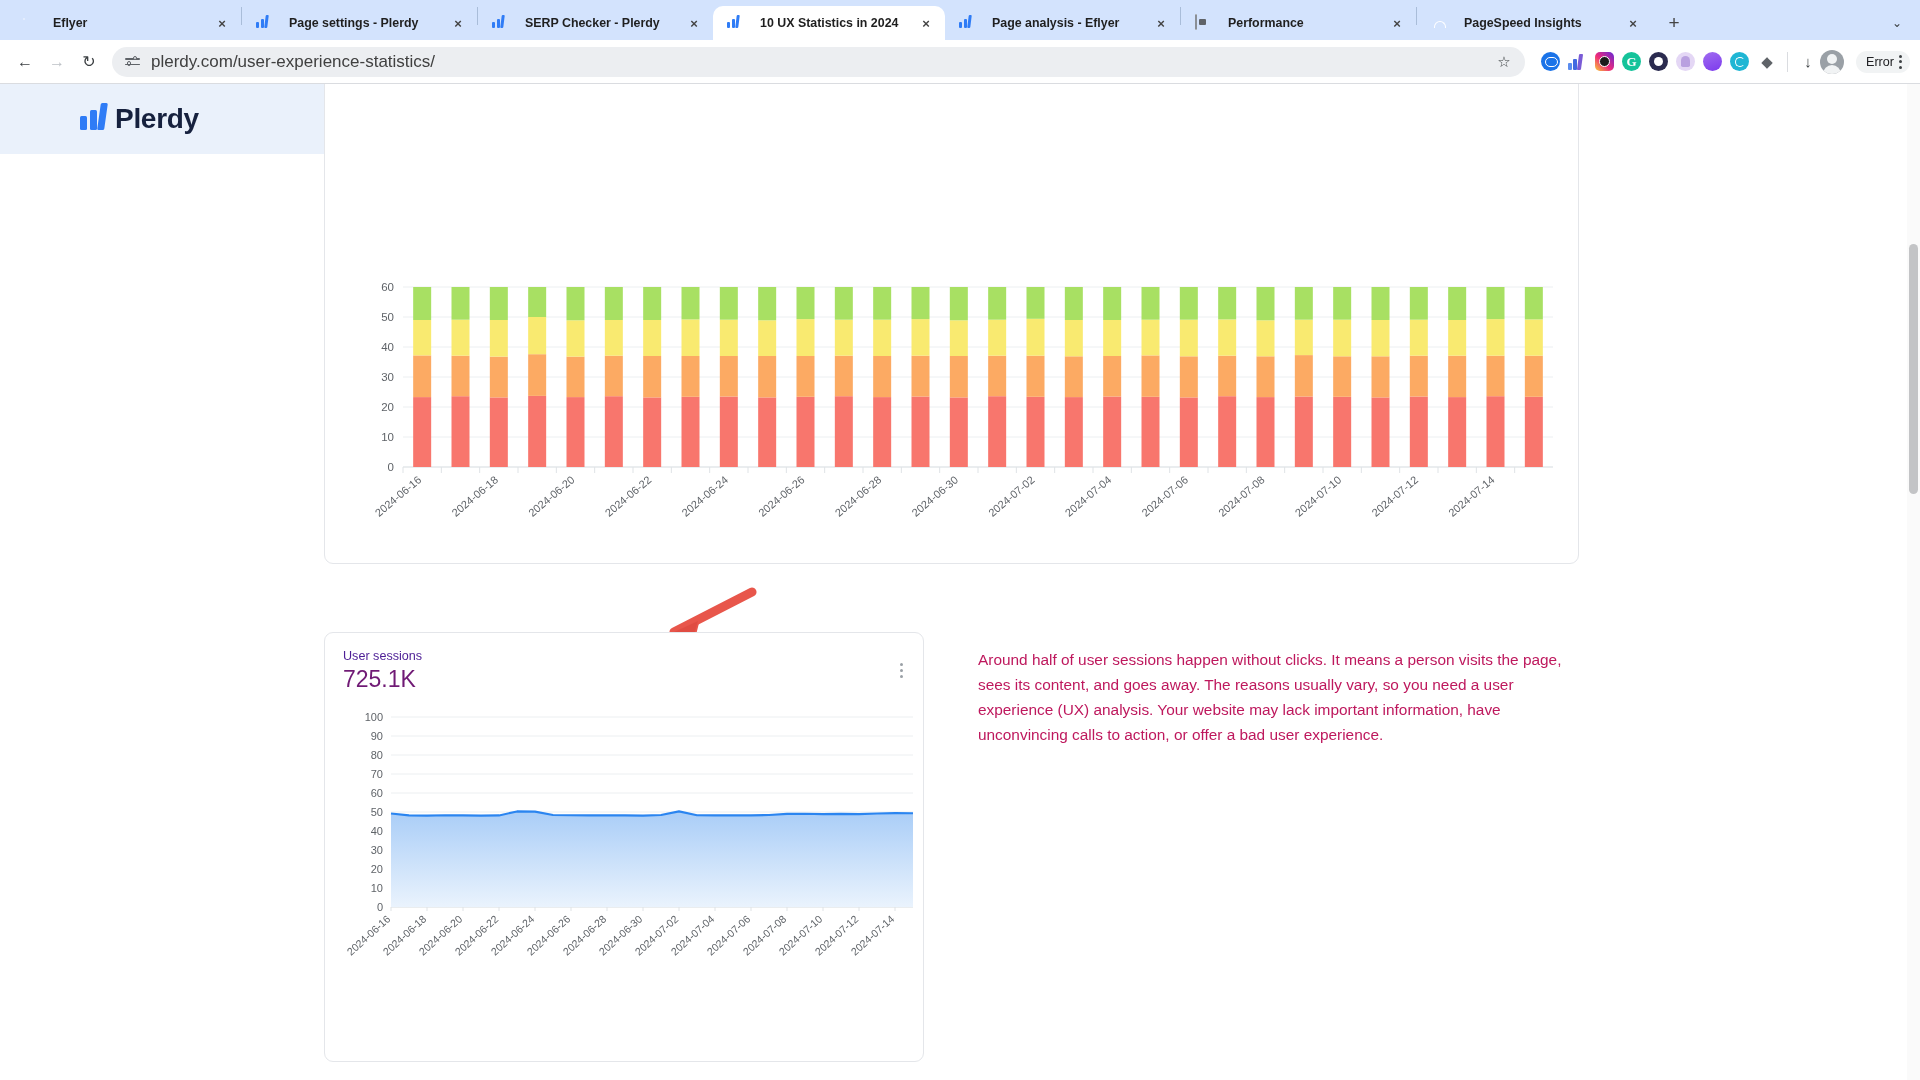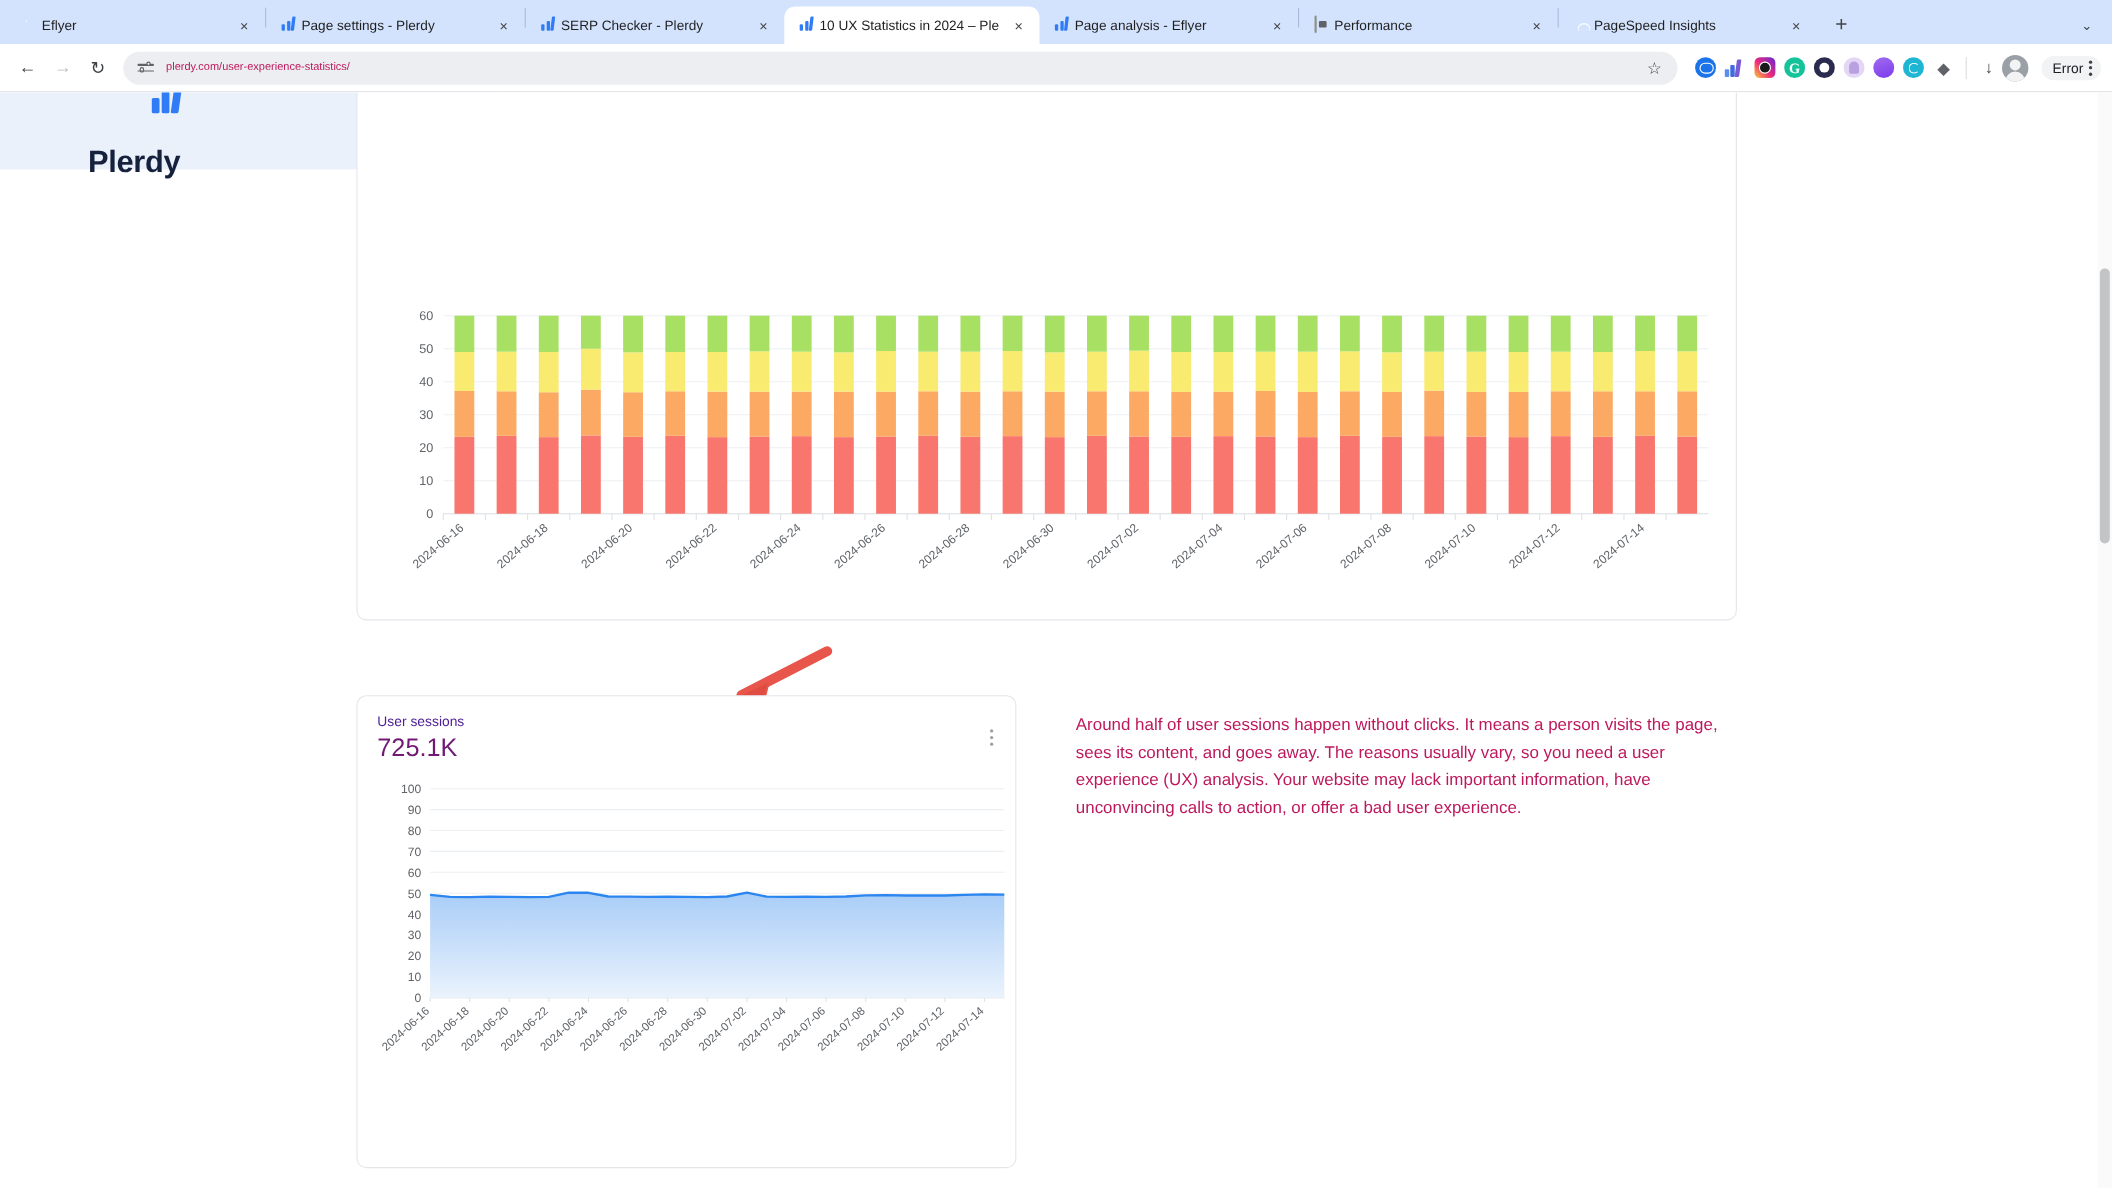--- a/index.html
+++ b/index.html
@@ -18,28 +18,29 @@
     background: #d3e3fd;
     display: flex;
     align-items: flex-end;
     padding: 0 0 0 6px;
     position: relative;
   }
   .tab {
     height: 34px;
     display: flex;
     align-items: center;
-    gap: 2px;
+    gap: 17px;
     padding: 0 10px 0 14px;
     font-size: 12.5px;
     color: #1f1f1f;
     position: relative;
     min-width: 120px;
     border-radius: 9px 9px 0 0;
     flex: 0 0 auto;
+    font-weight: bold;
   }
   .tab.inactive { width: 235px; }
   .tab.active {
     background: #ffffff;
     width: 232px;
     border-radius: 10px 10px 0 0;
   }
   .tab .tab-title {
     flex: 1;
     white-space: nowrap;
@@ -141,21 +142,21 @@
     background:#5f6368; border-radius:1px;
   }
   .omni-icon::before{ top:4px; }
   .omni-icon::after{ top:9.5px; }
   .omni-dot1, .omni-dot2 {
     position:absolute; width:4.2px; height:4.2px; border-radius:50%;
     background:#eceef1; border:1.5px solid #5f6368;
   }
   .omni-dot1{ top:1.9px; left:9px; }
   .omni-dot2{ top:7.4px; left:3px; }
-  .omni-url { flex: 1; font-size: 10px; color: #be185d; white-space: nowrap; }
+  .omni-url { flex: 1; font-size: 17px; color: #404040; white-space: nowrap; }
   .star-btn {
     width: 26px; height: 26px; display:flex; align-items:center;
     justify-content:center; color:#3c4043; font-size: 15px; flex:0 0 auto;
   }
   .ext-icons { display: flex; align-items: center; gap: 8px; margin-left: 8px; }
   .ext { width: 19px; height: 19px; border-radius: 50%; flex: 0 0 auto; position: relative; }
   .ext-clip { background: #1a73e8; }
   .ext-clip::after{
     content:""; position:absolute; left:4px; top:5px; width:11px; height:8px;
     border:1.7px solid #fff; border-radius:5px;
@@ -227,21 +228,21 @@
     background: #ffffff;
     overflow: hidden;
   }
   .site-header {
     height: 70px;
     background: #eaf1fb;
     width: 456px;
     display: flex; align-items: center;
     padding-left: 80px;
   }
-  .logo { display:flex; align-items:flex-end; gap: 28px; flex-direction: column; }
+  .logo { display:flex; align-items:flex-start; gap: 9px; }
   .logo-mark { display:flex; align-items:flex-end; gap:2.5px; height: 27px; }
   .logo-mark i { width: 7px; background:#2f7cf6; border-radius:1.5px; display:block; }
   .logo-mark i:nth-child(1){ height:14px; }
   .logo-mark i:nth-child(2){ height:20px; }
   .logo-mark i:nth-child(3){ height:27px; transform: skewX(-8deg); }
   .logo-text { font-size: 28px; font-weight: bold; color:#16213e; letter-spacing:-0.3px; }
 
   .page-scroll { position: relative; }
 
   

